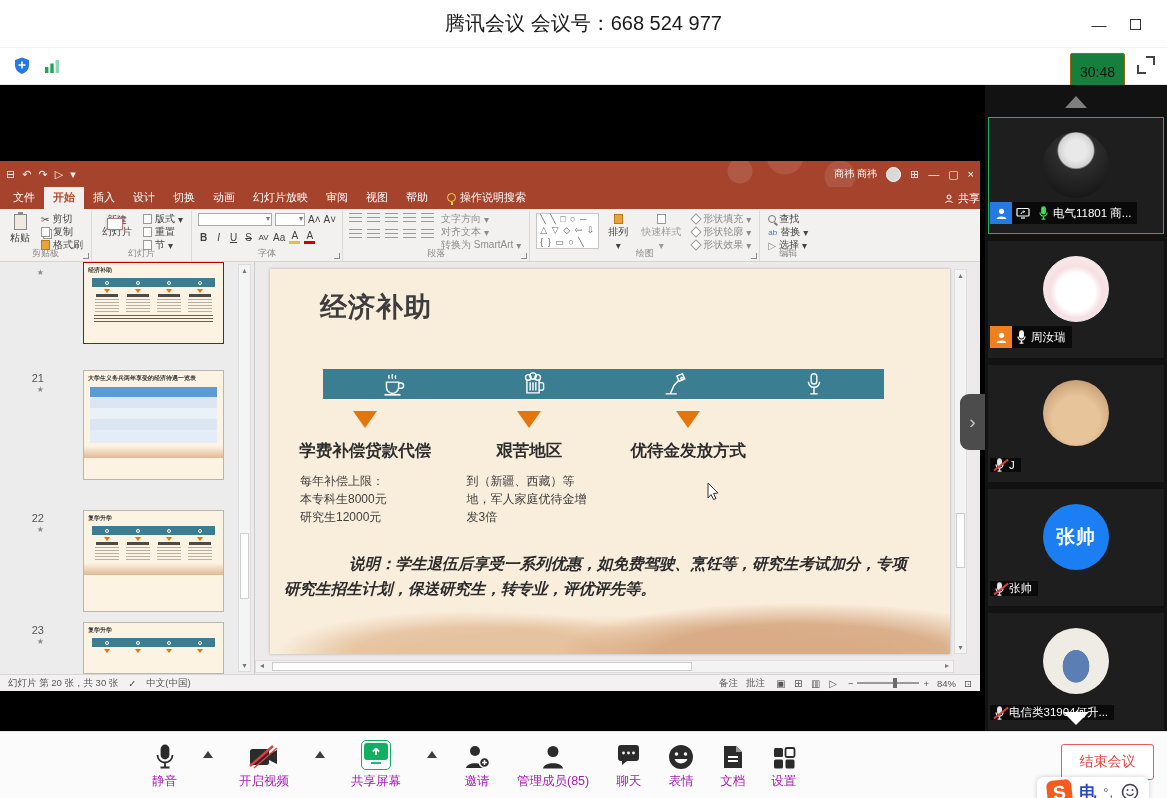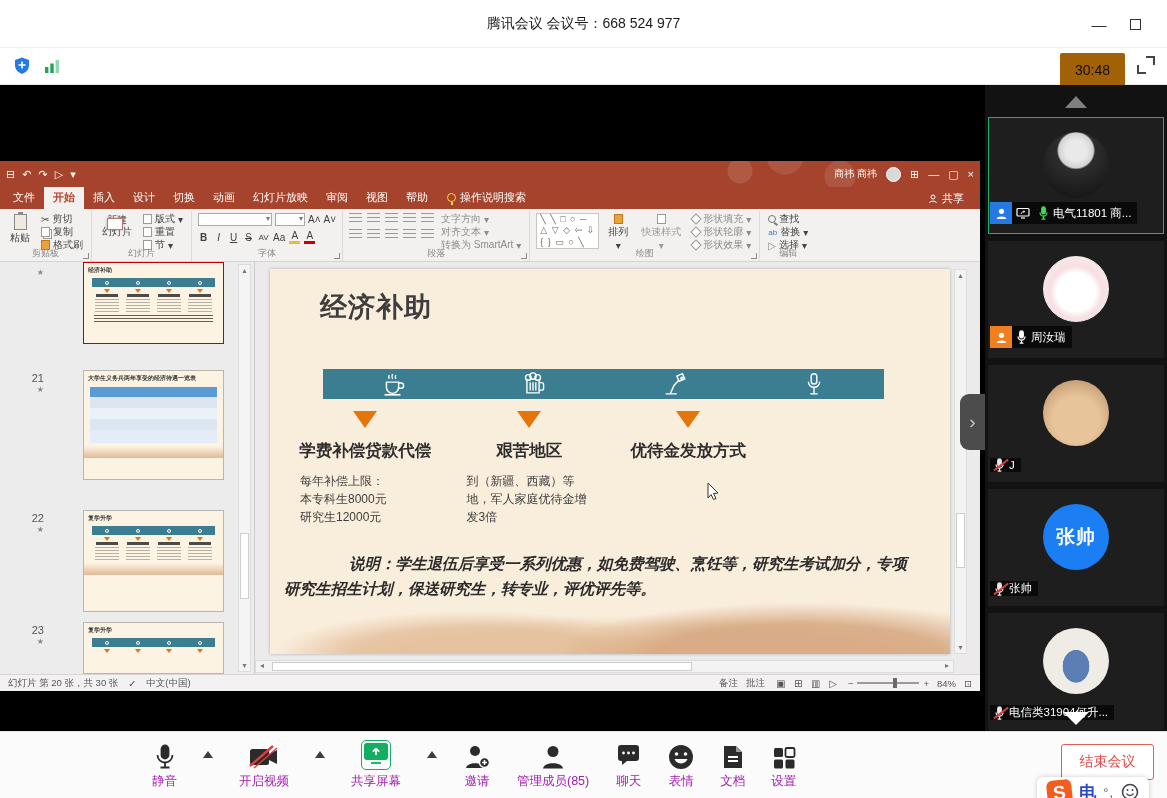--- a/index.html
+++ b/index.html
@@ -1,29 +1,29 @@
 <!DOCTYPE html>
 <html><head>
 <meta charset="utf-8">
 <style>
   *{box-sizing:border-box;margin:0;padding:0}
   html,body{width:1167px;height:798px;overflow:hidden}
   body{font-family:"Liberation Sans","DejaVu Sans",sans-serif;background:#fff;position:relative;color:#222}
 
   
   .titlebar{height:48px;background:#fff;border-bottom:1px solid #f0f0f0;display:flex;align-items:center;justify-content:center;position:relative}
-  .titlebar .ttl{font-size:14px;color:#1a1a1a}
+  .titlebar .ttl{font-size:20px;color:#1a1a1a}
   .winbtn{position:absolute;top:14px;width:20px;height:20px;display:flex;align-items:center;justify-content:center;color:#333;font-size:15px;cursor:pointer}
   .winbtn.min{right:58px}
   .winbtn.max{right:22px}
   .winbtn.max i{display:block;width:11px;height:11px;border:1.4px solid #333}
 
   .subbar{height:37px;background:#fff;border-bottom:1px solid #e7e7e7;display:flex;align-items:center;padding:0 12px;position:relative}
   .subbar .sicons{display:flex;gap:10px;align-items:center}
-  .timerbox{position:absolute;right:42px;top:5px;border:6px solid #a16207;background:#a16207;border-radius:2px;font-size:14px;padding:3px 9px;color:#111}
+  .timerbox{position:absolute;right:42px;top:5px;border:1px solid #a16207;background:#15803d;border-radius:2px;font-size:14px;padding:10px 9px;color:#111}
   .fsicon{position:absolute;right:12px;top:8px;width:18px;height:18px}
   .fsicon:before{content:"";position:absolute;right:0;top:0;width:7px;height:7px;border-top:2px solid #444;border-right:2px solid #444}
   .fsicon:after{content:"";position:absolute;left:0;bottom:0;width:7px;height:7px;border-bottom:2px solid #444;border-left:2px solid #444}
 
   
   .main{display:flex;height:646px;background:#000}
   .stage{position:relative;width:985px;height:646px;background:#000;overflow:hidden}
   .sidebar{width:182px;height:646px;background:#121212;position:relative;padding-top:31px}
 
   
@@ -39,21 +39,21 @@
   .tb-right{margin-left:auto;display:flex;align-items:center;gap:9px;font-size:10px;z-index:2}
   .tb-avatar{width:15px;height:15px;border-radius:50%;background:#d9d9d9;border:1px solid #fff}
   .tb-right .wb{font-size:11px;cursor:pointer}
 
   .ppt-tabs{height:22px;background:#a5432c;display:flex;align-items:flex-end;color:#fff;padding:0 4px;position:relative}
   .ptab{padding:3px 9px 4px;font-size:11px;cursor:pointer}
   .ptab.sel{background:#f3f1f0;color:#b5452c;font-weight:bold}
   .tellme{display:flex;align-items:center;gap:4px;margin-left:10px;padding-bottom:4px}
   .bulb{width:9px;height:9px;border:1.3px solid #ffd34d;border-radius:50%;display:inline-block;position:relative}
   .bulb:after{content:"";position:absolute;left:2.6px;top:8px;width:2px;height:3px;background:#ffd34d}
-  .share-btn{position:absolute;right:16px;bottom:3px;display:flex;gap:4px;align-items:center;cursor:pointer}
+  .share-btn{position:absolute;right:0;bottom:3px;display:flex;gap:4px;align-items:center;cursor:pointer}
 
   .ribbon{height:53px;background:#f3f1f0;border-bottom:1px solid #d5d2d0;display:flex;align-items:stretch;font-size:10px;color:#444;padding-top:2px}
   .rgroup{position:relative;padding:2px 6px 13px;border-right:1px solid #ddd9d7;display:flex;gap:5px;align-items:flex-start}
   .rglabel{position:absolute;bottom:1px;left:0;right:0;text-align:center;font-size:9px;color:#8a8a8a}
   .dlgl{position:absolute;right:2px;bottom:2px;width:6px;height:6px;border-right:1.2px solid #8a8a8a;border-bottom:1.2px solid #8a8a8a;cursor:pointer}
   .rbig{display:flex;flex-direction:column;align-items:center;gap:2px;padding:1px 4px;cursor:pointer;text-align:center;line-height:1.15}
   .rcol{display:flex;flex-direction:column;gap:1px;justify-content:flex-start}
   .rsmall{display:flex;align-items:center;gap:3px;padding:0 2px;height:12px;cursor:pointer;white-space:nowrap}
   .mi{display:inline-block;width:9px;height:10px;border:1.2px solid #9a9a9a;background:#fff}
   .mi.copy{box-shadow:2px 2px 0 -1px #fff,2px 2px 0 0 #9a9a9a}

